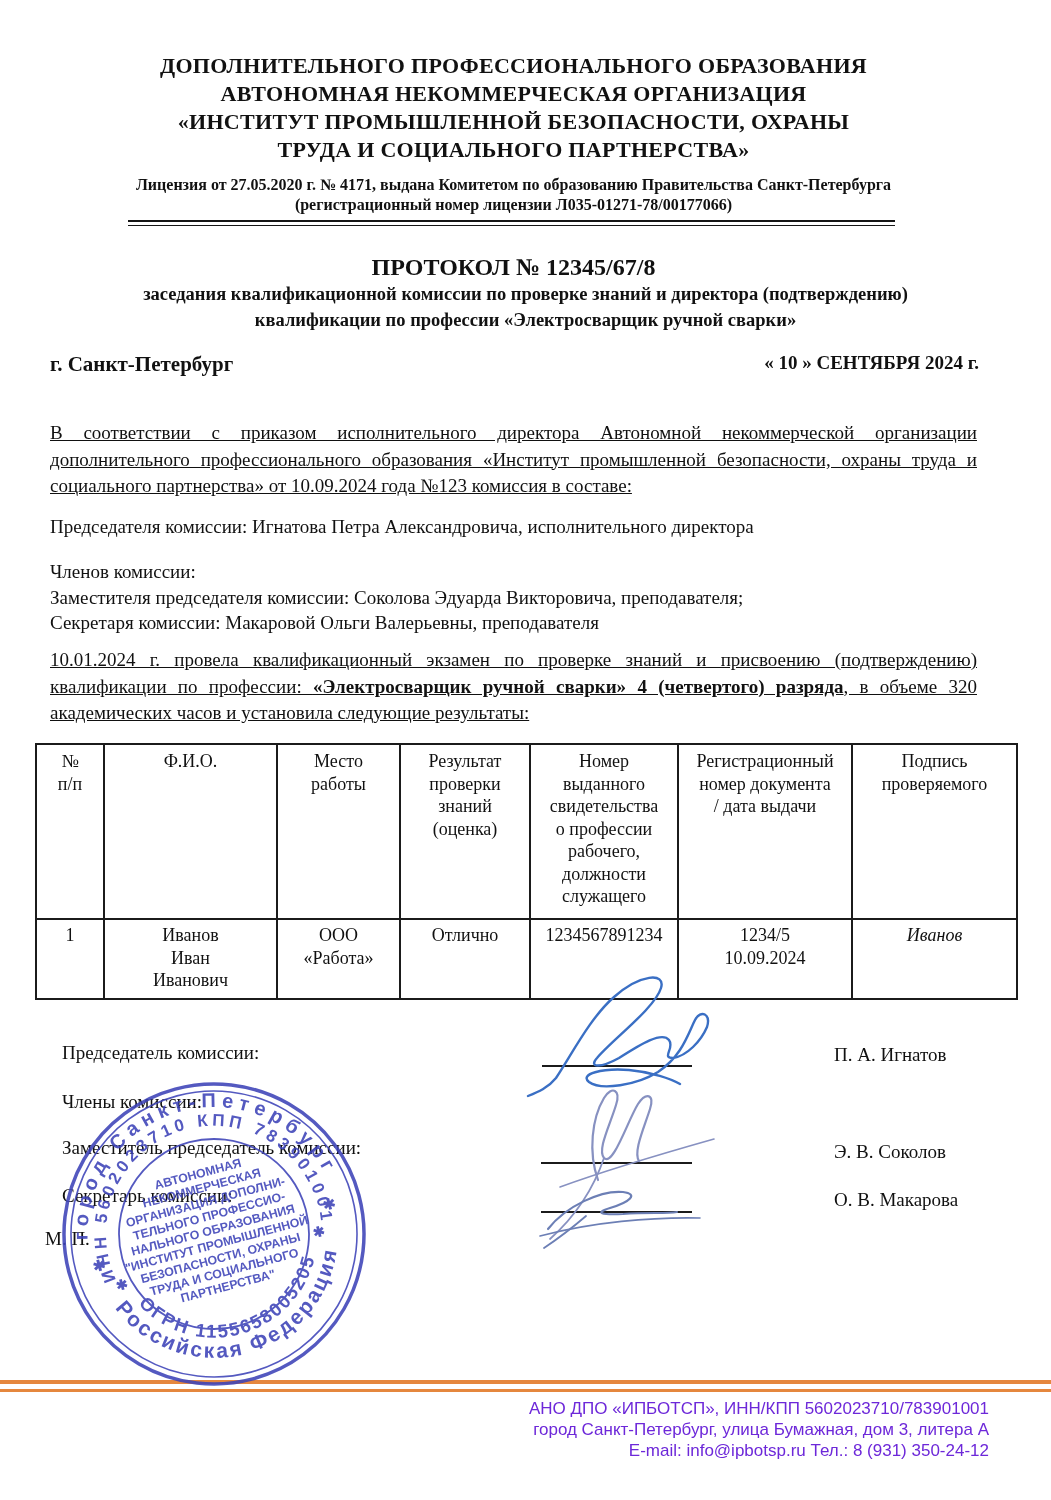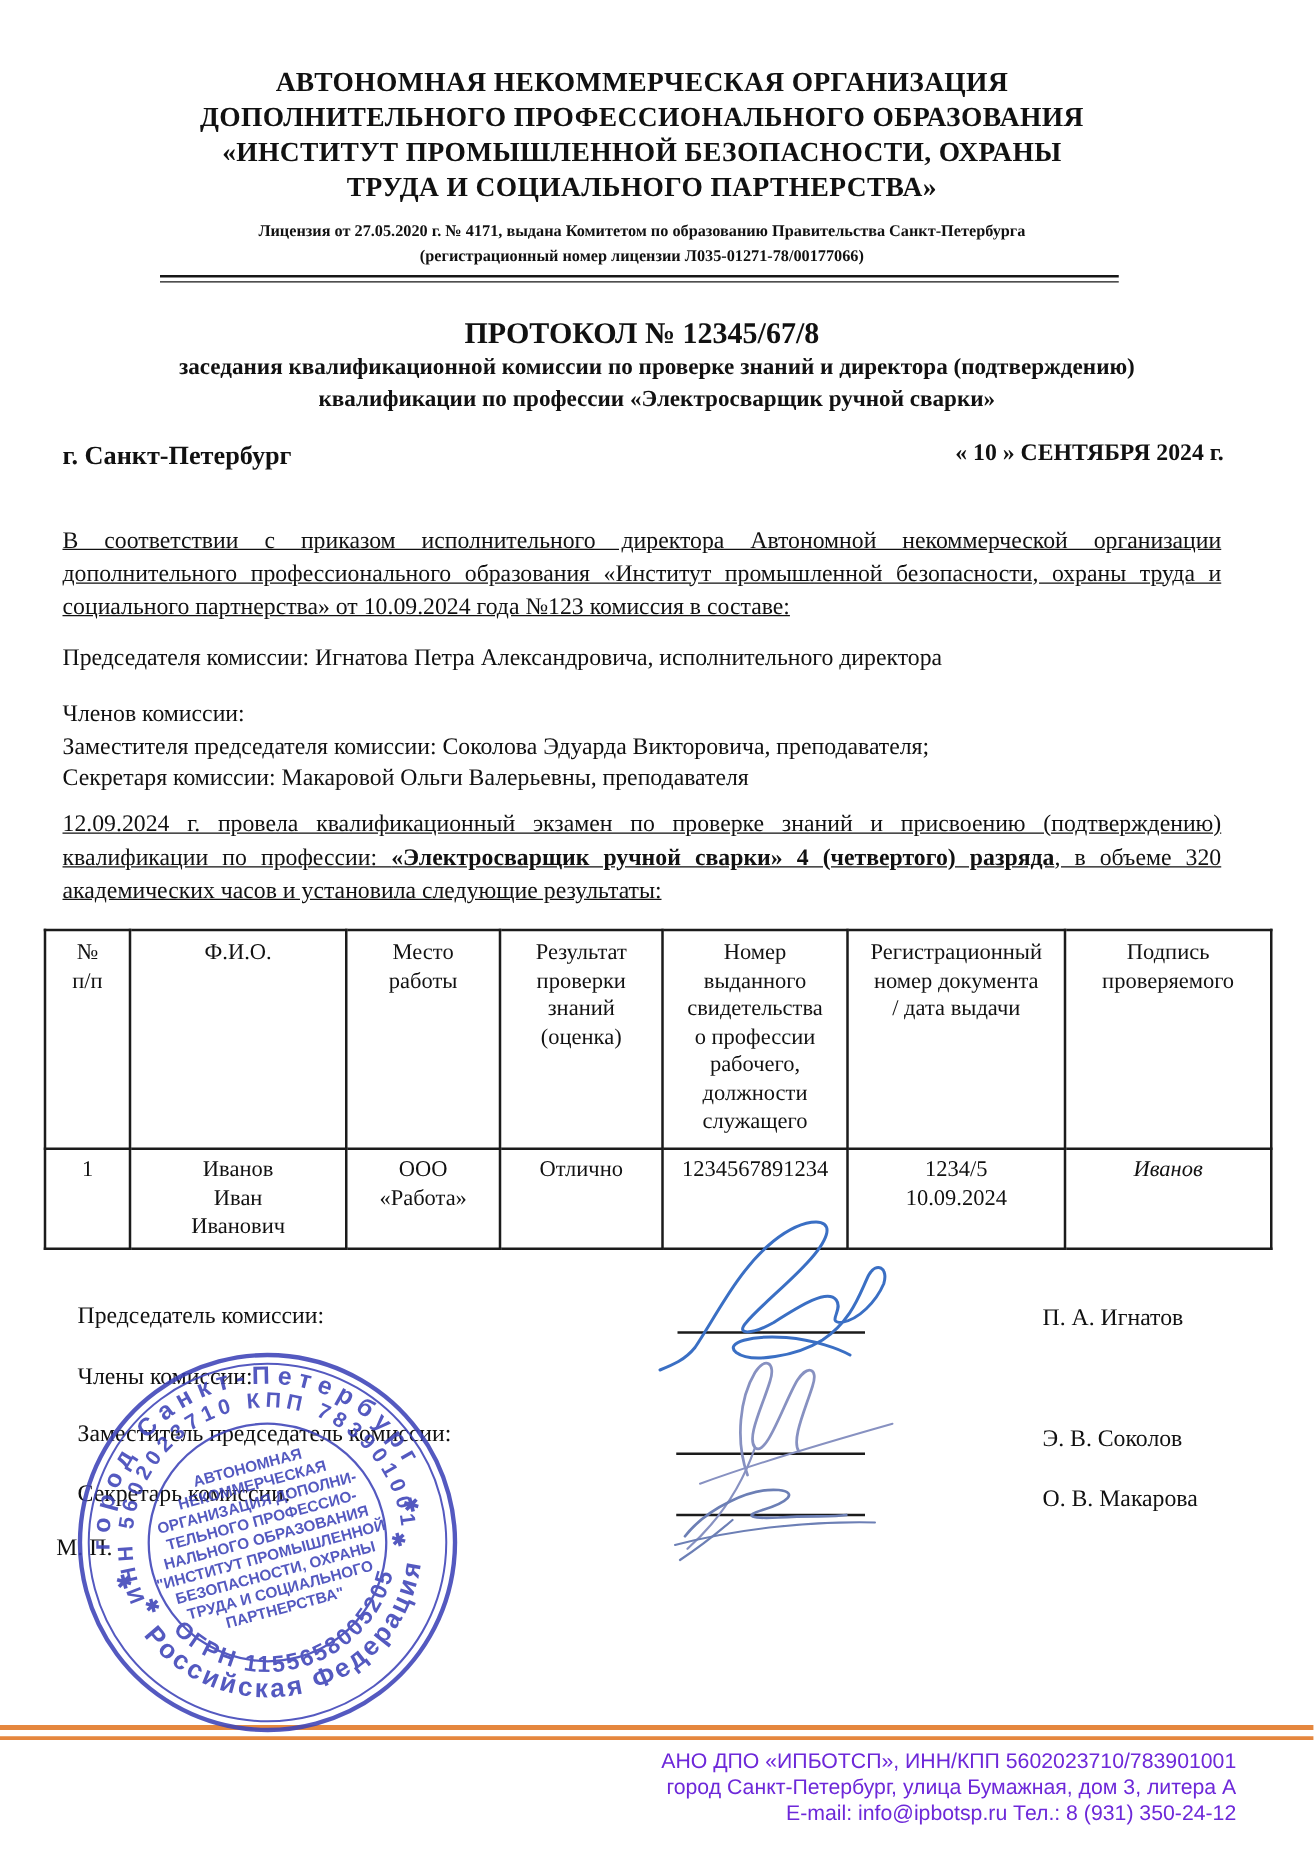--- a/index.html
+++ b/index.html
@@ -5,21 +5,21 @@
   html,body{margin:0;padding:0;background:#ffffff;}
   .page{position:relative;width:1051px;height:1500px;background:#fff;overflow:hidden;
         font-family:"Liberation Serif",serif;color:#111;}
   .abs{position:absolute;}
   .b{font-weight:bold;}
 
   
   .org-block{left:50px;top:52px;width:927px;text-align:center;}
   .org-line{font-size:22px;font-weight:bold;line-height:28px;letter-spacing:.3px;}
   .license-block{left:50px;top:175px;width:927px;text-align:center;}
-  .license-line{font-size:13px;font-weight:bold;line-height:20px;}
+  .license-line{font-size:16px;font-weight:bold;line-height:20px;}
   .head-rule{left:128px;top:220px;width:767px;height:3px;border-top:2px solid #161616;border-bottom:1px solid #161616;}
 
   
   .proto-title{left:50px;top:254px;width:927px;text-align:center;font-size:24px;font-weight:bold;}
   .proto-sub{left:25px;top:281px;width:1001px;text-align:center;font-size:18.5px;font-weight:bold;line-height:26px;}
 
   .city{left:50px;top:352px;font-size:21px;font-weight:bold;}
   .date{right:72px;top:352px;font-size:19px;font-weight:bold;}
 
   .para{left:50px;width:927px;font-size:19px;line-height:26.6px;text-align:justify;text-decoration:underline;}
@@ -49,22 +49,22 @@
   .foot-rule2{left:0;top:1389px;width:1051px;height:3px;}
   .footer-text{right:62px;top:1398px;width:600px;text-align:right;
         font-family:"Liberation Sans",sans-serif;font-size:17px;line-height:21px;color:#6d28d9;}
 </style>
 </head>
 <body>
 
 <div class="page">
 
   <div class="abs org-block">
+    <div class="org-line">ДОПОЛНИТЕЛЬНОГО ПРОФЕССИОНАЛЬНОГО ОБРАЗОВАНИЯ</div>
     <div class="org-line">АВТОНОМНАЯ НЕКОММЕРЧЕСКАЯ ОРГАНИЗАЦИЯ</div>
-    <div class="org-line">ДОПОЛНИТЕЛЬНОГО ПРОФЕССИОНАЛЬНОГО ОБРАЗОВАНИЯ</div>
     <div class="org-line">«ИНСТИТУТ ПРОМЫШЛЕННОЙ БЕЗОПАСНОСТИ, ОХРАНЫ</div>
     <div class="org-line">ТРУДА И СОЦИАЛЬНОГО ПАРТНЕРСТВА»</div>
   </div>
 
   <div class="abs license-block">
     <div class="license-line">Лицензия от 27.05.2020 г. № 4171, выдана Комитетом по образованию Правительства Санкт-Петербурга</div>
     <div class="license-line">(регистрационный номер лицензии Л035-01271-78/00177066)</div>
   </div>
 
   <div class="abs head-rule"></div>
@@ -78,21 +78,21 @@
   <div class="abs city">г. Санкт-Петербург</div>
   <div class="abs date">« 10 » СЕНТЯБРЯ 2024 г.</div>
 
   <div class="abs para" style="top:420px;">В соответствии с приказом исполнительного директора Автономной некоммерческой организации дополнительного профессионального образования «Институт промышленной безопасности, охраны труда и социального партнерства» от 10.09.2024 года №123 комиссия в составе:</div>
 
   <div class="abs line19" style="top:516px;">Председателя комиссии: Игнатова Петра Александровича, исполнительного директора</div>
   <div class="abs line19" style="top:561px;">Членов комиссии:</div>
   <div class="abs line19" style="top:587px;">Заместителя председателя комиссии: Соколова Эдуарда Викторовича, преподавателя;</div>
   <div class="abs line19" style="top:612px;">Секретаря комиссии: Макаровой Ольги Валерьевны, преподавателя</div>
 
-  <div class="abs para" style="top:647px;"><span>12.09.2024 г. провела квалификационный экзамен по проверке знаний и присвоению (подтверждению) квалификации по профессии: </span><span class="b">«Электросварщик ручной сварки» 4 (четвертого) разряда</span><span>, в объеме 320 академических часов и установила следующие результаты:</span></div>
+  <div class="abs para" style="top:647px;"><span>10.01.2024 г. провела квалификационный экзамен по проверке знаний и присвоению (подтверждению) квалификации по профессии: </span><span class="b">«Электросварщик ручной сварки» 4 (четвертого) разряда</span><span>, в объеме 320 академических часов и установила следующие результаты:</span></div>
 
   <table class="results">
     <colgroup>
       <col style="width:68px">
         <col style="width:173px">
         <col style="width:123px">
         <col style="width:130px">
       <col style="width:148px">
         <col style="width:174px">
         <col style="width:165px">

